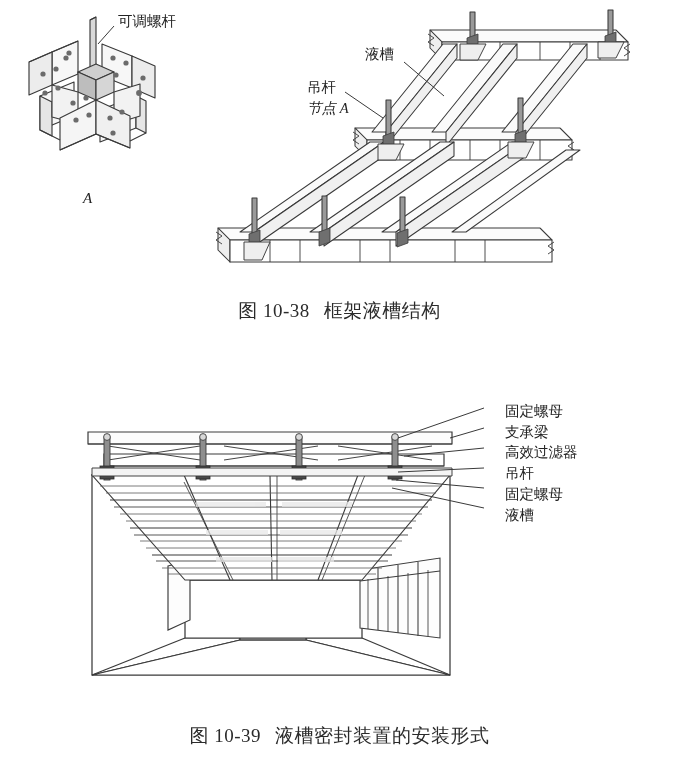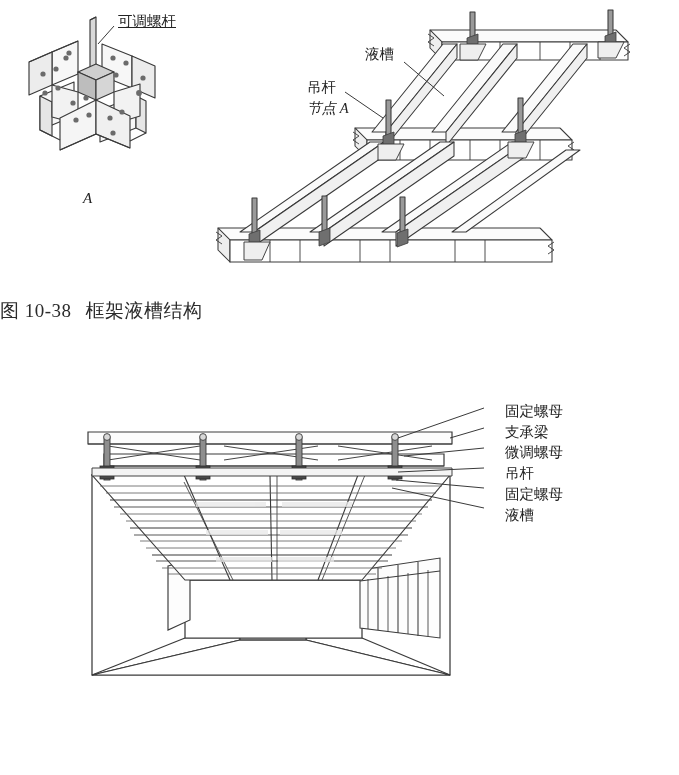--- a/index.html
+++ b/index.html
@@ -12,21 +12,21 @@
     overflow:hidden;
   }
   .page{position:absolute;inset:0;}
   .fig{position:absolute;}
   #fig1{left:0;top:0;width:679px;height:290px;}
   #fig2{left:0;top:380px;width:679px;height:340px;}
   svg{display:block;overflow:visible;}
   .cap{
     position:absolute;
     width:100%;
-    text-align:left;
+    text-align:center;
     font-size:19px;
     letter-spacing:0.5px;
     color:#2b2b2b;
     font-family:"Liberation Serif",serif;
   }
   #cap1{top:298px;}
   #cap2{top:723px;}
   .cap .num{margin-right:14px;}
   .lbl{
     position:absolute;
@@ -37,21 +37,21 @@
     white-space:nowrap;
   }
   .lbl.ital{font-style:italic;}
   .lbl-node{
     position:absolute;
     font-size:15px;
     font-style:italic;
     color:#232323;
   }
   
-  #l-adjbolt{left:118px;top:14px;text-decoration:underline;}
+  #l-adjbolt{left:118px;top:14px;}
   #l-groove{left:365px;top:47px;}
   #l-hanger{left:307px;top:80px;}
   #l-nodeA{left:307px;top:101px;}
   #l-Acap{left:83px;top:190px;}
   
   #fig2labels{position:absolute;left:505px;top:404px;}
   #fig2labels .lbl{position:relative;left:0;top:0;display:block;margin-bottom:5.5px;}
 </style>
 </head>
 <body>
@@ -362,20 +362,23 @@
         <path d="M398,92 L484,88"></path>
         <path d="M396,100 L484,108"></path>
         <path d="M392,108 L484,128"></path>
       </g>
     </svg>
   </div>
 
   <div id="fig2labels">
     <div class="lbl">固定螺母</div>
     <div class="lbl">支承梁</div>
-    <div class="lbl">微调螺母</div>
+    <div class="lbl">高效过滤器</div>
     <div class="lbl">吊杆</div>
     <div class="lbl">固定螺母</div>
     <div class="lbl">液槽</div>
   </div>
 
+  <div class="cap" id="cap2">
+    <span class="num">图 10-39</span><span>液槽密封装置的安装形式</span>
+  </div>
 
 </div>
 
 </body></html>

